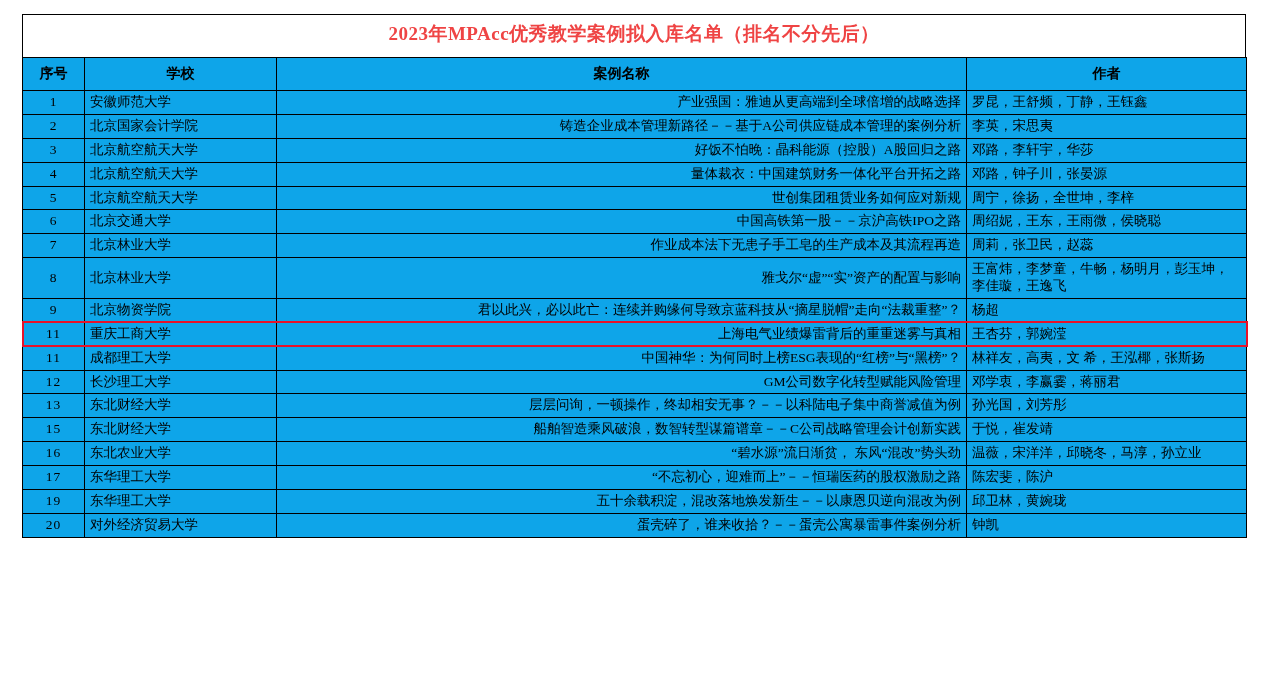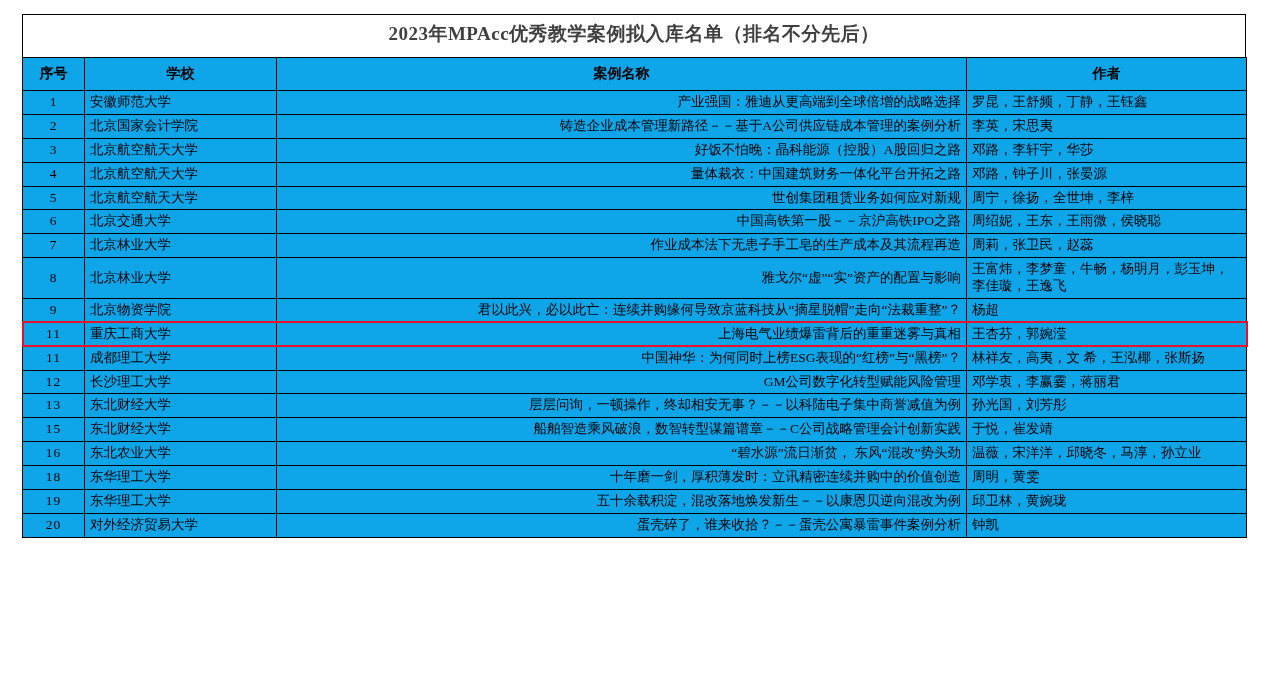--- a/index.html
+++ b/index.html
@@ -20,21 +20,21 @@
     background: #ffffff;
     box-sizing: border-box;
     padding: 14px 22px 0 22px;
   }
   .doc-title {
     text-align: center;
     font-family: "Liberation Serif", serif;
     font-weight: bold;
     font-size: 19px;
     letter-spacing: 0.5px;
-    color: #404040;
+    color: #ef4444;
     padding: 6px 0 10px 0;
     border-left: 1px solid #000;
     border-right: 1px solid #000;
     border-top: 1px solid #000;
     background: #ffffff;
   }
   table.listing {
     border-collapse: collapse;
     width: 100%;
     table-layout: fixed;
@@ -191,24 +191,24 @@
         <td class="c-case">船舶智造乘风破浪，数智转型谋篇谱章－－C公司战略管理会计创新实践</td>
         <td class="c-authors">于悦，崔发靖</td>
       </tr>
       <tr>
         <td class="c-idx">16</td>
         <td class="c-school">东北农业大学</td>
         <td class="c-case">“碧水源”流日渐贫， 东风“混改”势头劲</td>
         <td class="c-authors">温薇，宋洋洋，邱晓冬，马淳，孙立业</td>
       </tr>
       <tr>
-        <td class="c-idx">18</td>
+        <td class="c-idx">17</td>
         <td class="c-school">东华理工大学</td>
-        <td class="c-case">十年磨一剑，厚积薄发时：立讯精密连续并购中的价值创造</td>
-        <td class="c-authors">周明，黄雯</td>
+        <td class="c-case">“不忘初心，迎难而上”－－恒瑞医药的股权激励之路</td>
+        <td class="c-authors">陈宏斐，陈沪</td>
       </tr>
       <tr>
         <td class="c-idx">19</td>
         <td class="c-school">东华理工大学</td>
         <td class="c-case">五十余载积淀，混改落地焕发新生－－以康恩贝逆向混改为例</td>
         <td class="c-authors">邱卫林，黄婉珑</td>
       </tr>
       <tr>
         <td class="c-idx">20</td>
         <td class="c-school">对外经济贸易大学</td>

